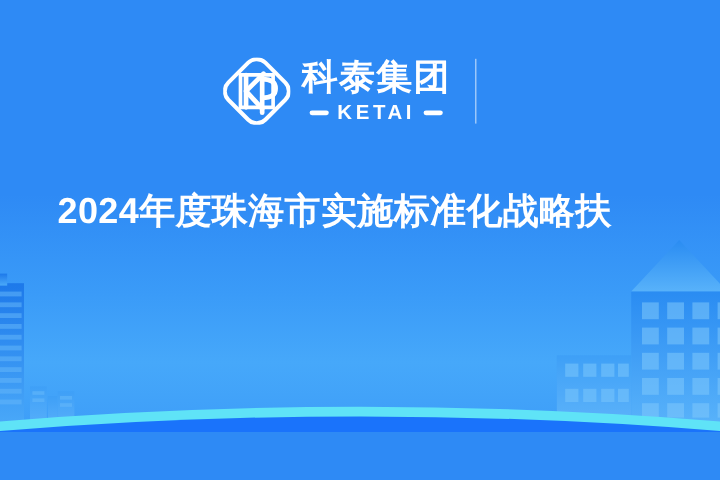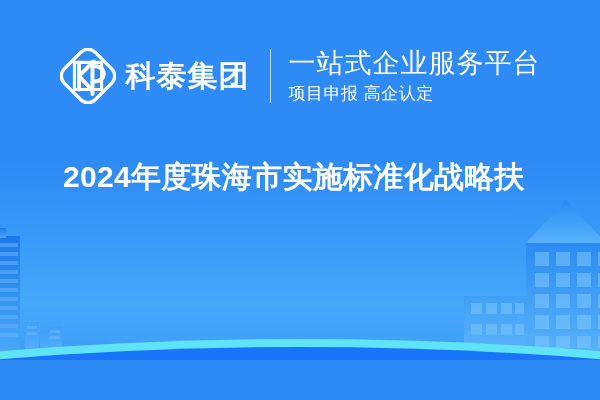--- a/index.html
+++ b/index.html
@@ -48,21 +48,21 @@
   .tag-main{
     font-size:27px;color:#ffffff;line-height:1.12;letter-spacing:1px;
     white-space:nowrap;font-weight:normal;
   }
   .tag-sub{
     font-size:17px;color:#ffffff;line-height:1.2;letter-spacing:.5px;
     margin-top:6px;white-space:nowrap;font-weight:normal;
   }
   
   .title{
-    position:absolute;left:63px;top:155px;width:492px;
+    position:absolute;left:48px;top:155px;width:492px;
     font-size:30px;font-weight:bold;color:#ffffff;
     line-height:1.47;letter-spacing:.3px;
   }
   .title-line{display:block;white-space:nowrap;}
 </style>
 </head>
 <body>
 
 <div id="banner">
 
@@ -166,28 +166,29 @@
         <path d="M50 6 L94 50 L50 94 L6 50 Z" fill="none" stroke="#ffffff" stroke-width="7" stroke-linejoin="round" stroke-linecap="round" transform="rotate(45 50 50) scale(0.78) translate(14 14)"></path>
         <rect x="11" y="11" width="78" height="78" rx="18" ry="18" fill="none" stroke="#ffffff" stroke-width="6" transform="rotate(45 50 50)"></rect>
         <path d="M34 26 L34 74" stroke="#ffffff" stroke-width="7" stroke-linecap="round" fill="none"></path>
         <path d="M60 24 L34 50 L58 76" stroke="#ffffff" stroke-width="7" stroke-linecap="round" stroke-linejoin="round" fill="none"></path>
         <path d="M58 30 L58 82" stroke="#ffffff" stroke-width="7" stroke-linecap="round" fill="none"></path>
         <path d="M58 32 Q78 32 78 46 Q78 60 58 60" stroke="#ffffff" stroke-width="7" fill="none" stroke-linecap="round"></path>
       </svg>
 
       <div class="brand-text">
         <div class="brand-cn">科泰集团</div>
+        <div class="brand-en-row">
+          <span class="rule"></span>
+          <span class="brand-en">KETAI</span>
+          <span class="rule"></span>
+        </div>
       </div>
     </div>
 
     <div class="divider"></div>
 
-    <div class="tagline">
-      <div class="tag-main">一站式企业服务平台</div>
-      <div class="tag-sub">项目申报 高企认定</div>
-    </div>
   </div>
 
   <div class="title">
     <span class="title-line">2024年度珠海市实施标准化战略扶</span>
   </div>
 
 </div>
 
 </body></html>

